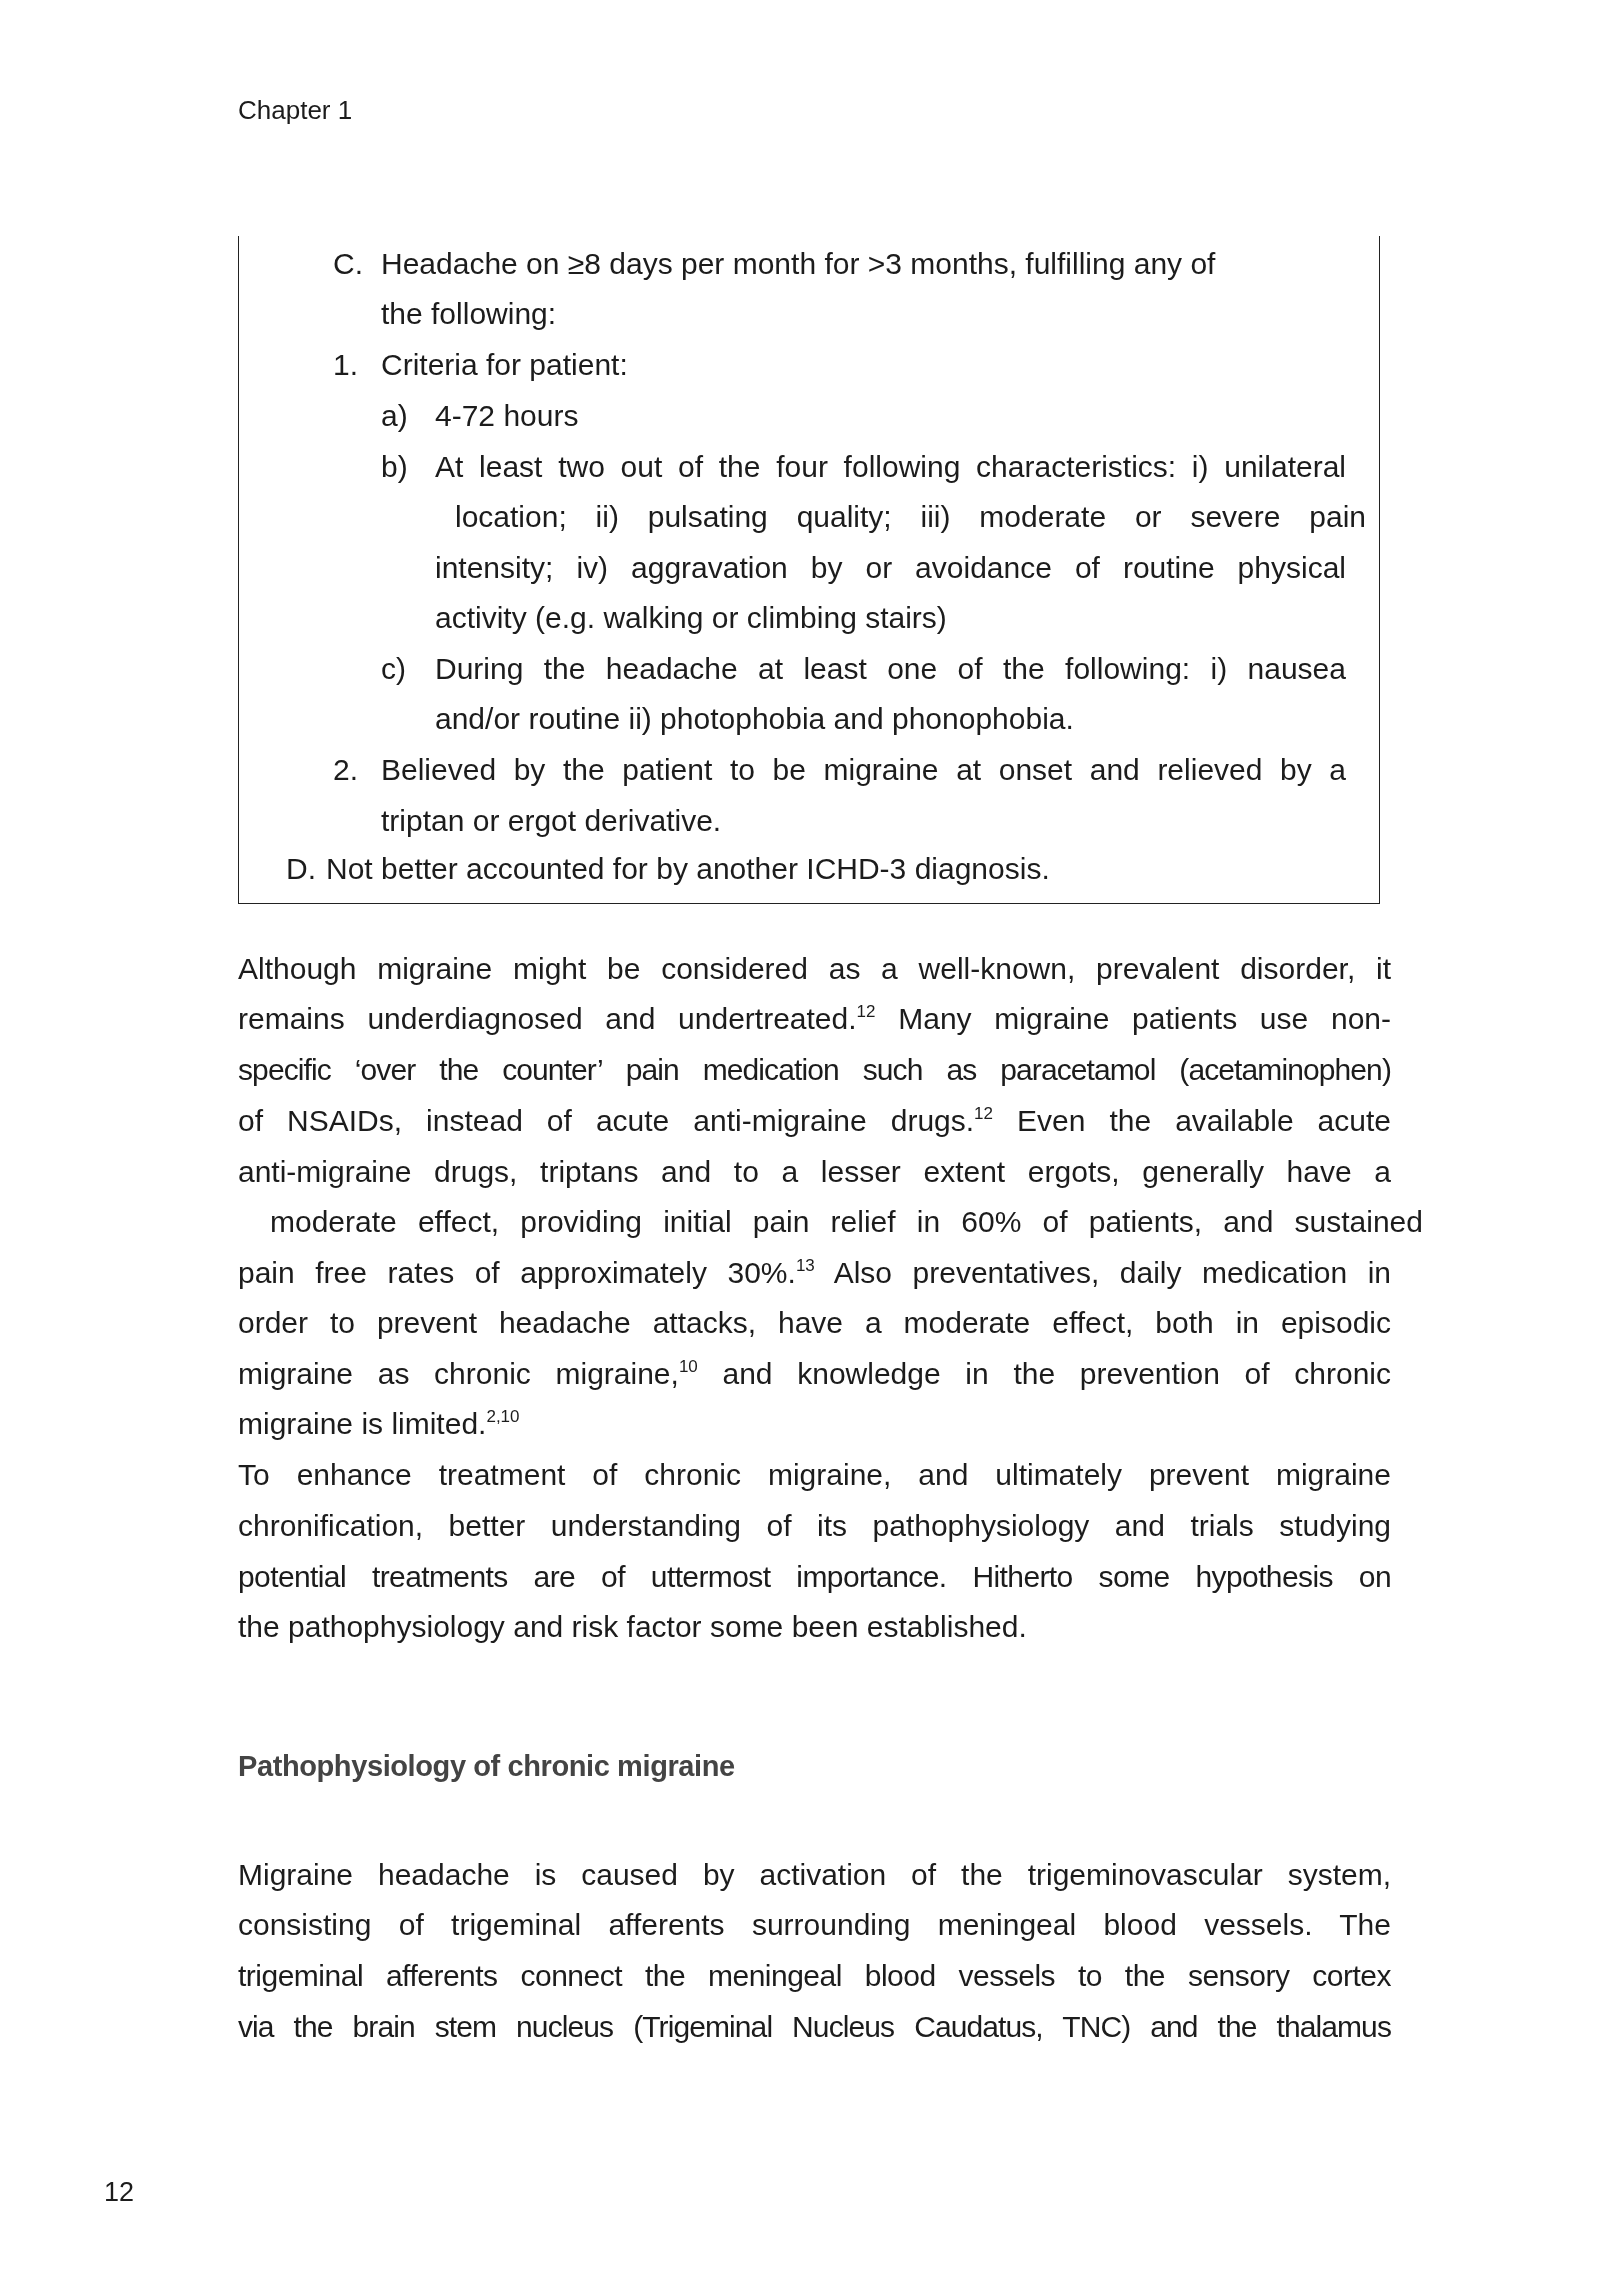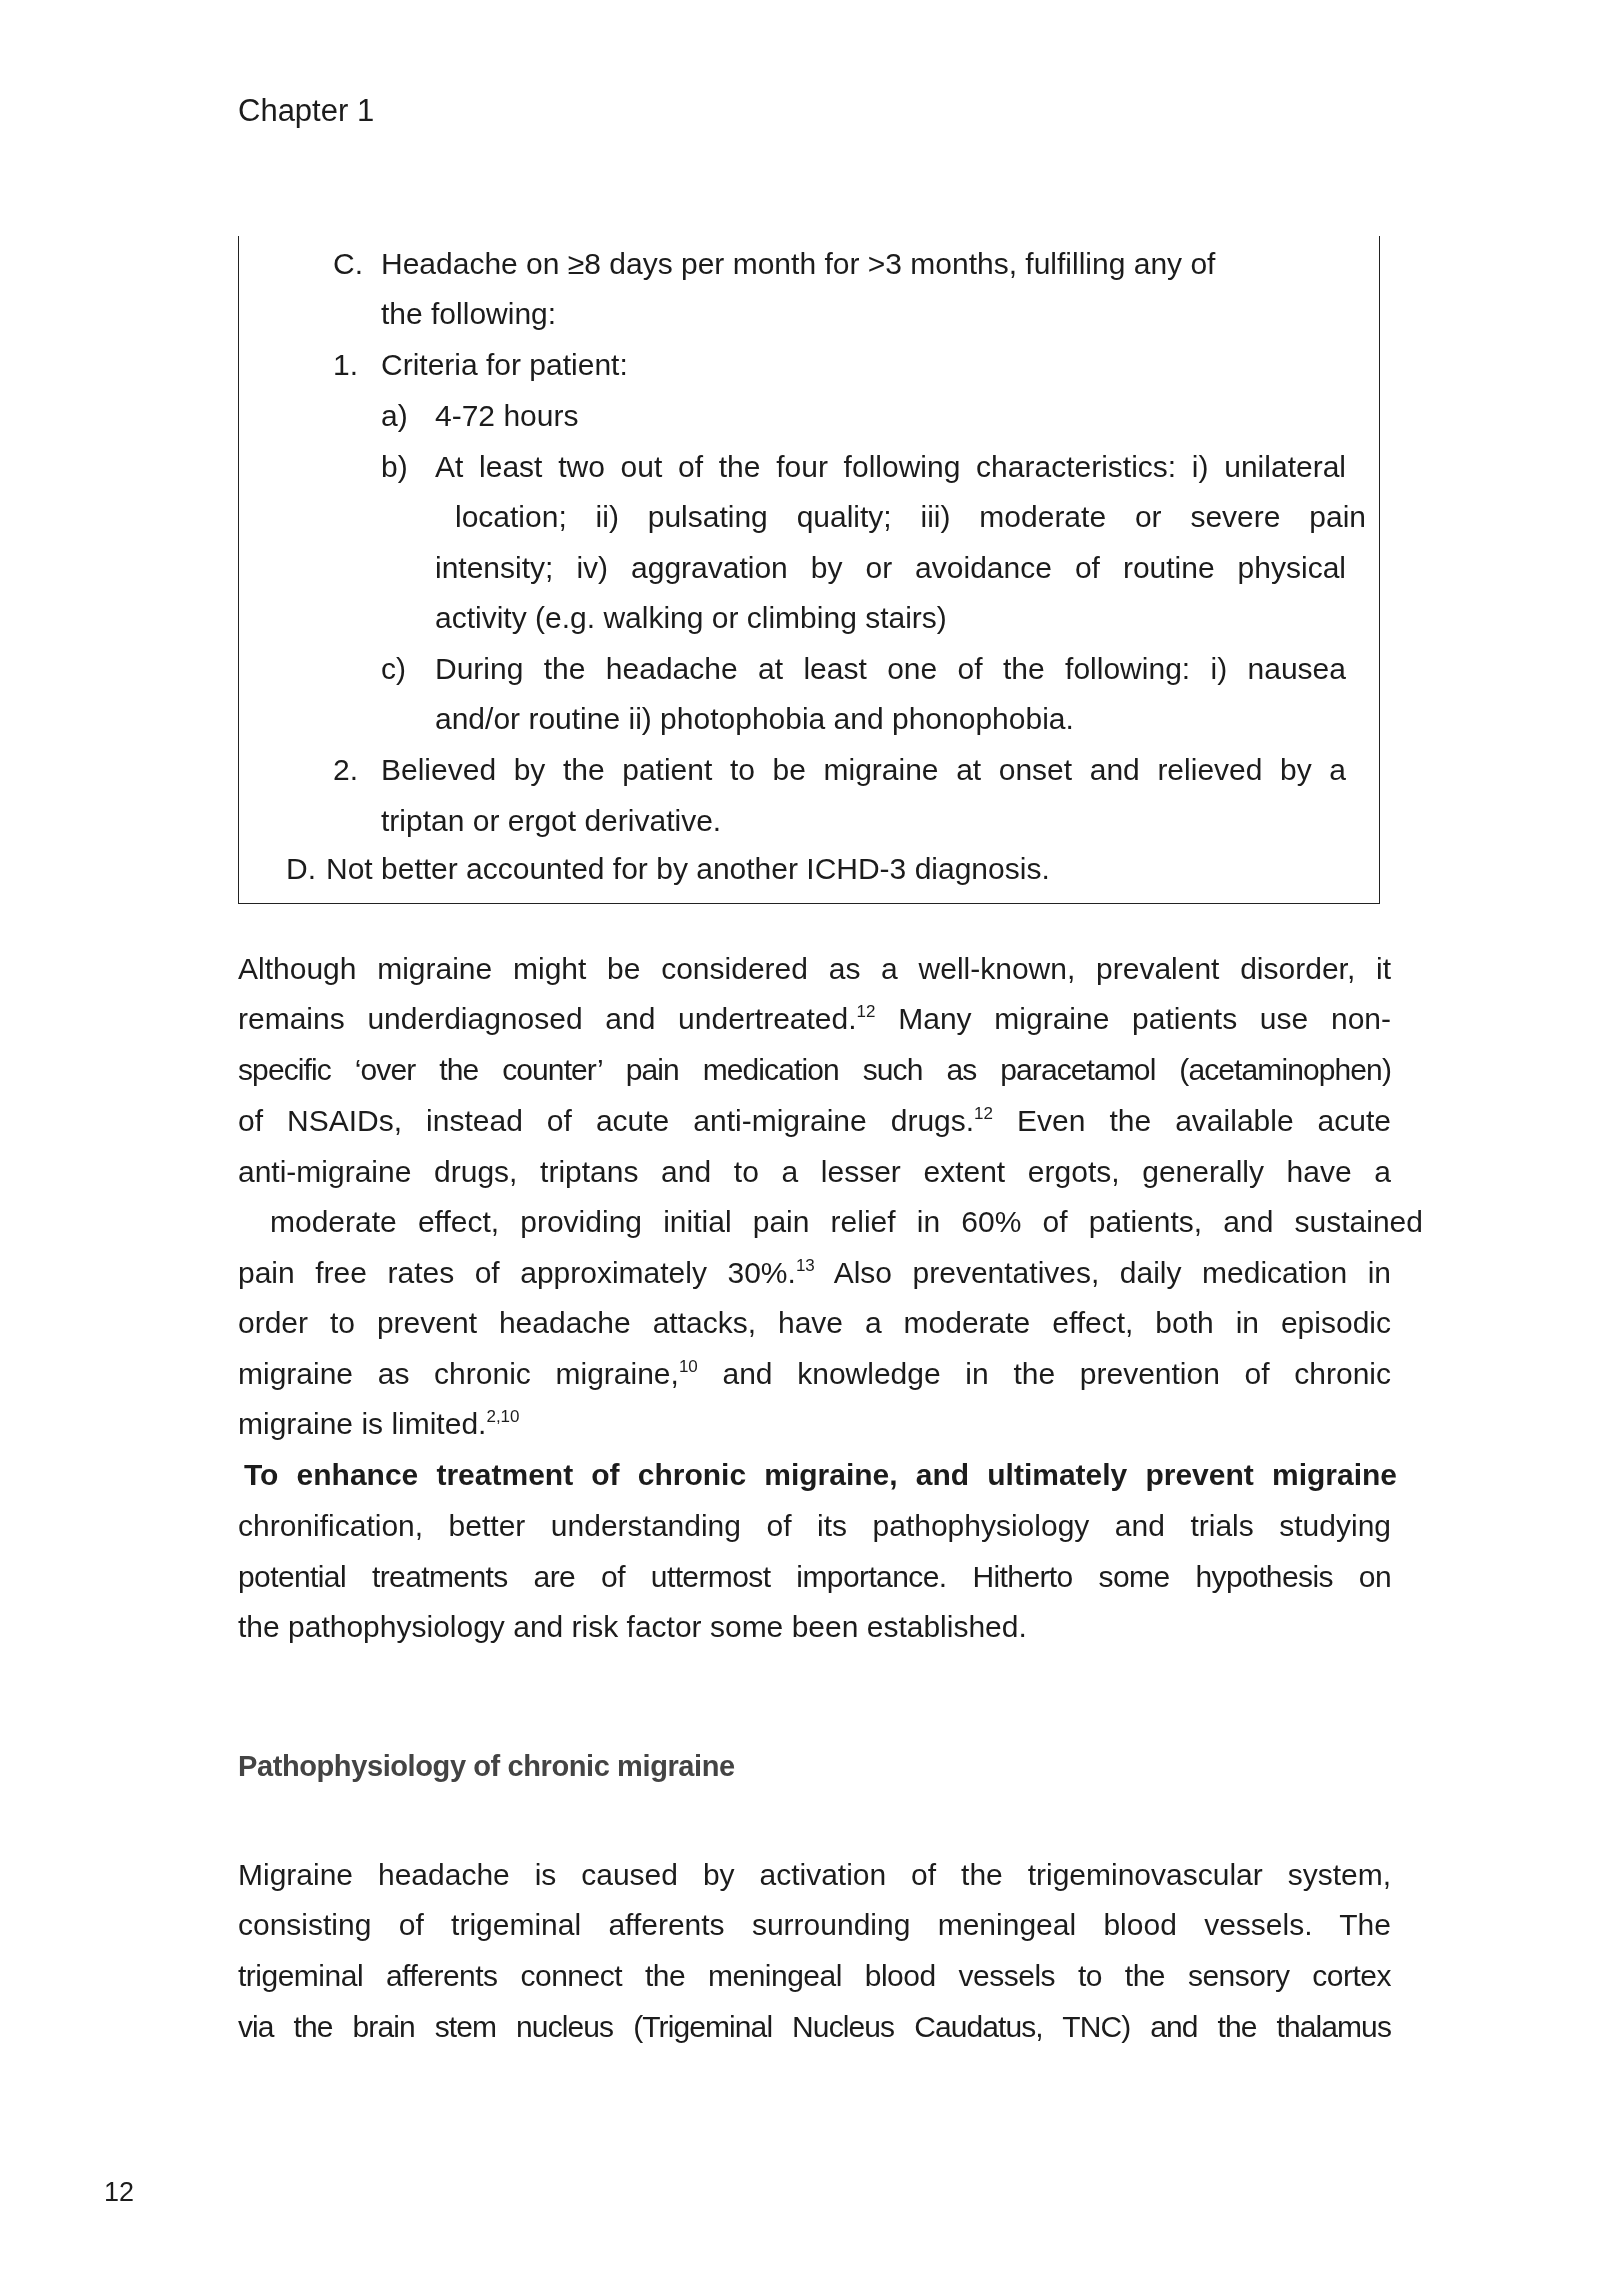--- a/index.html
+++ b/index.html
@@ -1,19 +1,19 @@
 <!DOCTYPE html>
 <html style="font-size:12px"><head>
 <meta charset="utf-8">
 <style>
   html, body { margin: 0; padding: 0; background: #ffffff; }
   body { width: 1618px; height: 2284px; position: relative; overflow: hidden;
          font-family: "Liberation Sans", "DejaVu Sans", sans-serif; color: #1c1c1c; }
   .abs { position: absolute; white-space: nowrap; }
-  .running-head { left: 238px; top: 94px; font-size: 31px; line-height: 33px; color: #1c1c1c; }
+  .running-head { left: 238px; top: 94px; font-size: 26px; line-height: 33px; color: #1c1c1c; }
   .page-number { left: 104px; top: 2176px; font-size: 27px; line-height: 33px; color: #1c1c1c; }
 
   .criteria-box { position: absolute; left: 238px; top: 236px; width: 1140px; height: 667px;
                   border-left: 1.5px solid #222; border-right: 1.5px solid #222; border-bottom: 1.5px solid #222; }
 
   .line { position: absolute; font-size: 30px; line-height: 37px; height: 37px; white-space: nowrap; overflow: visible; }
   .just { text-align: justify; text-align-last: justify; white-space: normal; overflow: hidden; }
   .lbl { position: absolute; font-size: 30px; line-height: 37px; }
   sup { font-size: 17px; vertical-align: 12px; line-height: 0; }
 
@@ -57,21 +57,21 @@
 <div class="line just" style="left:238px; top:1000px; width:1153px;"><span>remains underdiagnosed and undertreated.</span><sup>12</sup><span> Many migraine patients use non-</span></div>
 <div class="line just" style="left:238px; top:1051px; width:1153px; letter-spacing:-0.9px;">specific ‘over the counter’ pain medication such as paracetamol (acetaminophen)</div>
 <div class="line just" style="left:238px; top:1102px; width:1153px;"><span>of NSAIDs, instead of acute anti-migraine drugs.</span><sup>12</sup><span> Even the available acute</span></div>
 <div class="line just" style="left:238px; top:1153px; width:1153px;">anti-migraine drugs, triptans and to a lesser extent ergots, generally have a</div>
 <div class="line just" style="left:238px; top:1203px; width:1153px;margin-left:32px;">moderate effect, providing initial pain relief in 60% of patients, and sustained</div>
 <div class="line just" style="left:238px; top:1254px; width:1153px;"><span>pain free rates of approximately 30%.</span><sup>13</sup><span> Also preventatives, daily medication in</span></div>
 <div class="line just" style="left:238px; top:1304px; width:1153px;">order to prevent headache attacks, have a moderate effect, both in episodic</div>
 <div class="line just" style="left:238px; top:1355px; width:1153px;"><span>migraine as chronic migraine,</span><sup>10</sup><span> and knowledge in the prevention of chronic</span></div>
 <div class="line" style="left:238px; top:1405px;"><span>migraine is limited.</span><sup>2,10</sup></div>
 
-<div class="line just" style="left:244px; top:1456px; width:1153px;font-weight:bold;">To enhance treatment of chronic migraine, and ultimately prevent migraine</div>
+<div class="line just" style="left:238px; top:1456px; width:1153px;">To enhance treatment of chronic migraine, and ultimately prevent migraine</div>
 <div class="line just" style="left:238px; top:1507px; width:1153px;">chronification, better understanding of its pathophysiology and trials studying</div>
 <div class="line just" style="left:238px; top:1558px; width:1153px; letter-spacing:-0.6px;">potential treatments are of uttermost importance. Hitherto some hypothesis on</div>
 <div class="line" style="left:238px; top:1608px;">the pathophysiology and risk factor some been established.</div>
 
 <div class="abs section-heading">Pathophysiology of chronic migraine</div>
 
 <div class="line just" style="left:238px; top:1856px; width:1153px;">Migraine headache is caused by activation of the trigeminovascular system,</div>
 <div class="line just" style="left:238px; top:1906px; width:1153px;">consisting of trigeminal afferents surrounding meningeal blood vessels. The</div>
 <div class="line just" style="left:238px; top:1957px; width:1153px; letter-spacing:-0.5px;">trigeminal afferents connect the meningeal blood vessels to the sensory cortex</div>
 <div class="line just" style="left:238px; top:2008px; width:1153px; letter-spacing:-0.9px;">via the brain stem nucleus (Trigeminal Nucleus Caudatus, TNC) and the thalamus</div>

